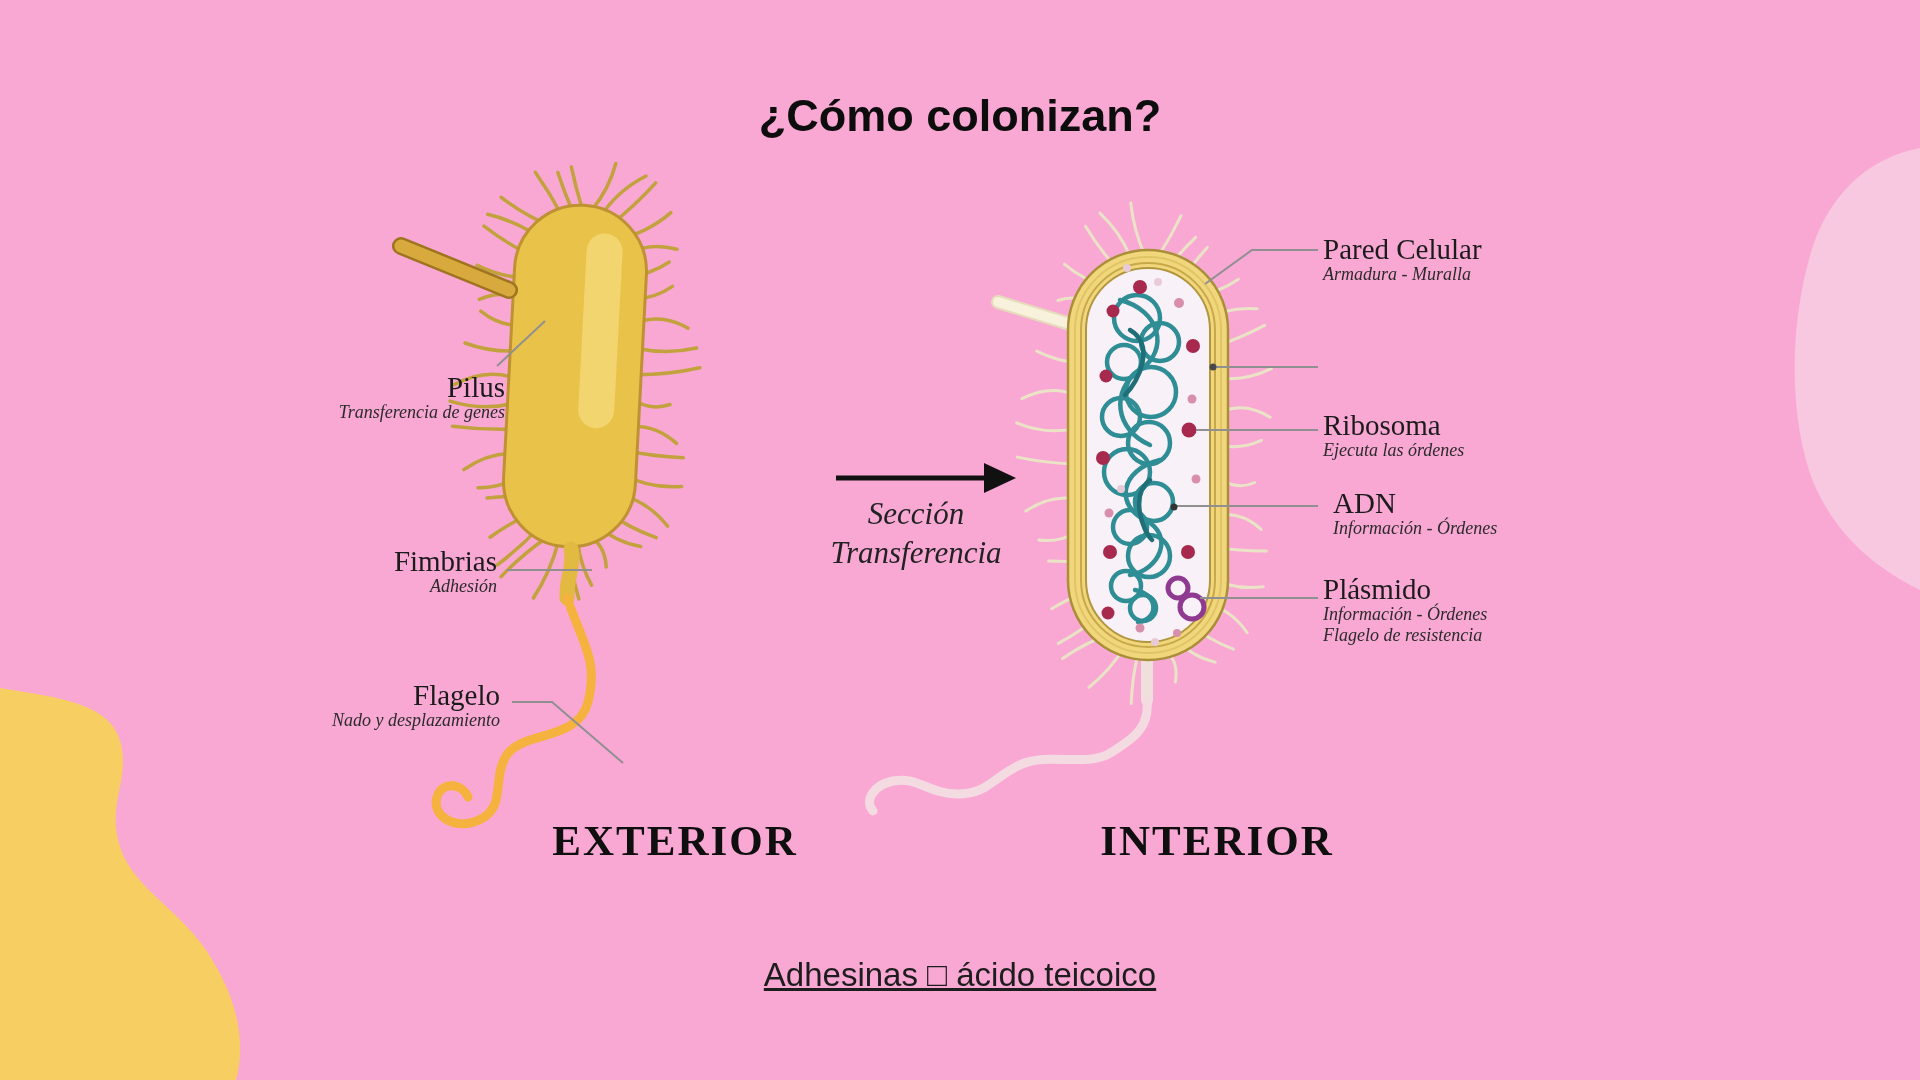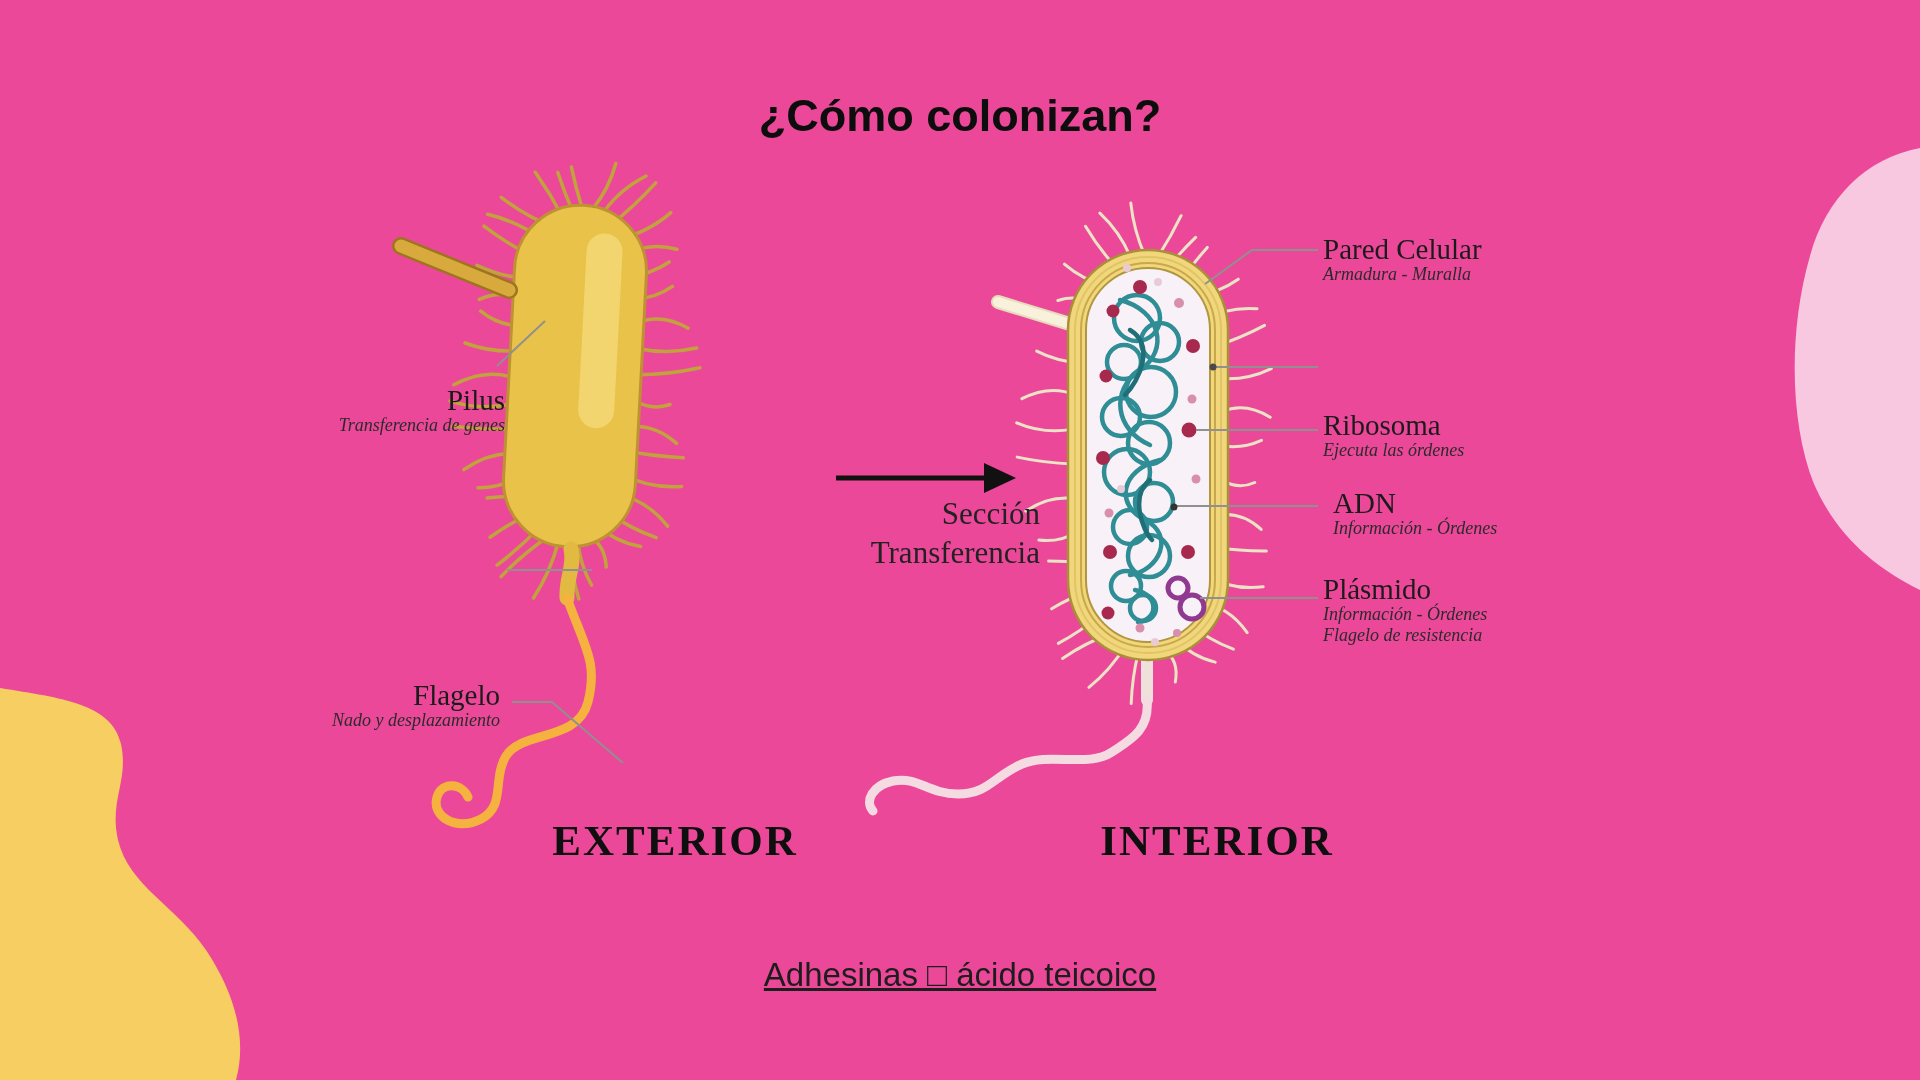--- a/index.html
+++ b/index.html
@@ -1,46 +1,46 @@
 <!DOCTYPE html>
 <html><head>
 <meta charset="utf-8">
 <style>
   html,body{margin:0;padding:0;background:#ffffff;}
-  .stage{position:relative;width:1920px;height:1080px;overflow:hidden;background:#ec4899;
+  .stage{position:relative;width:1920px;height:1080px;overflow:hidden;background:#f9a8d4;
          font-family:"Liberation Serif","DejaVu Serif",serif;color:#1f1f1f;}
   svg.art{position:absolute;left:0;top:0;width:1920px;height:1080px;}
 
   .title{position:absolute;left:0;right:0;top:90px;margin:0;text-align:center;
          font-family:"Liberation Sans","DejaVu Sans",sans-serif;
          font-weight:700;font-size:45px;color:#0d0d0d;}
 
   .lbl{position:absolute;}
   .lbl-main{font-size:29px;line-height:30px;color:#1b1b1b;}
   .lbl-sub{font-style:italic;font-size:18px;line-height:21px;color:#2b2b2b;}
   .lbl-right{text-align:left;}
   .lbl-left{text-align:right;}
 
-  #lbl-pilus{right:1415px;top:385px;width:340px;}
+  #lbl-pilus{right:1415px;top:372px;width:340px;}
   #lbl-fimbrias{right:1423px;top:546px;width:340px;}
   #lbl-flagelo{right:1420px;top:680px;width:360px;}
 
   #lbl-pared{left:1323px;top:234px;width:420px;}
   #lbl-membrana{left:1323px;top:342px;width:420px;}
   #lbl-ribosoma{left:1323px;top:410px;width:420px;}
   #lbl-adn{left:1323px;top:488px;width:420px;margin-left:10px;}
   #lbl-plasmido{left:1323px;top:574px;width:420px;}
 
   .heading{position:absolute;font-weight:700;font-size:43px;letter-spacing:2px;
            color:#0f0f0f;text-align:center;}
   #hd-exterior{left:500px;top:816px;width:350px;}
   #hd-interior{left:1042px;top:816px;width:350px;font-family:Liberation Serif, serif;}
 
-  #section-label{position:absolute;left:792px;top:494px;width:248px;text-align:right;
-                 font-size:31px;line-height:39px;color:#222;}
+  #section-label{position:absolute;left:792px;top:494px;width:248px;text-align:center;
+                 font-style:italic;font-size:31px;line-height:39px;color:#222;}
 
   .caption{position:absolute;left:0;right:0;top:956px;text-align:center;
            font-family:"Liberation Sans","DejaVu Sans",sans-serif;
            font-size:33px;color:#1d1d1d;text-decoration:underline;}
 </style>
 </head>
 <body>
 
 <div class="stage">
 
@@ -224,20 +224,24 @@
       <polygon points="984,463 1016,478 984,493" fill="#111"></polygon>
     </g>
   </svg>
 
   <h1 class="title">¿Cómo colonizan?</h1>
 
   <div class="lbl lbl-left" id="lbl-pilus">
     <div class="lbl-main">Pilus</div>
     <div class="lbl-sub">Transferencia de genes</div>
   </div>
+  <div class="lbl lbl-left" id="lbl-fimbrias">
+    <div class="lbl-main">Fimbrias</div>
+    <div class="lbl-sub">Adhesión</div>
+  </div>
   <div class="lbl lbl-left" id="lbl-flagelo">
     <div class="lbl-main">Flagelo</div>
     <div class="lbl-sub">Nado y desplazamiento</div>
   </div>
 
   <div class="lbl lbl-right" id="lbl-pared">
     <div class="lbl-main">Pared Celular</div>
     <div class="lbl-sub">Armadura - Muralla</div>
   </div>
   <div class="lbl lbl-right" id="lbl-ribosoma">

